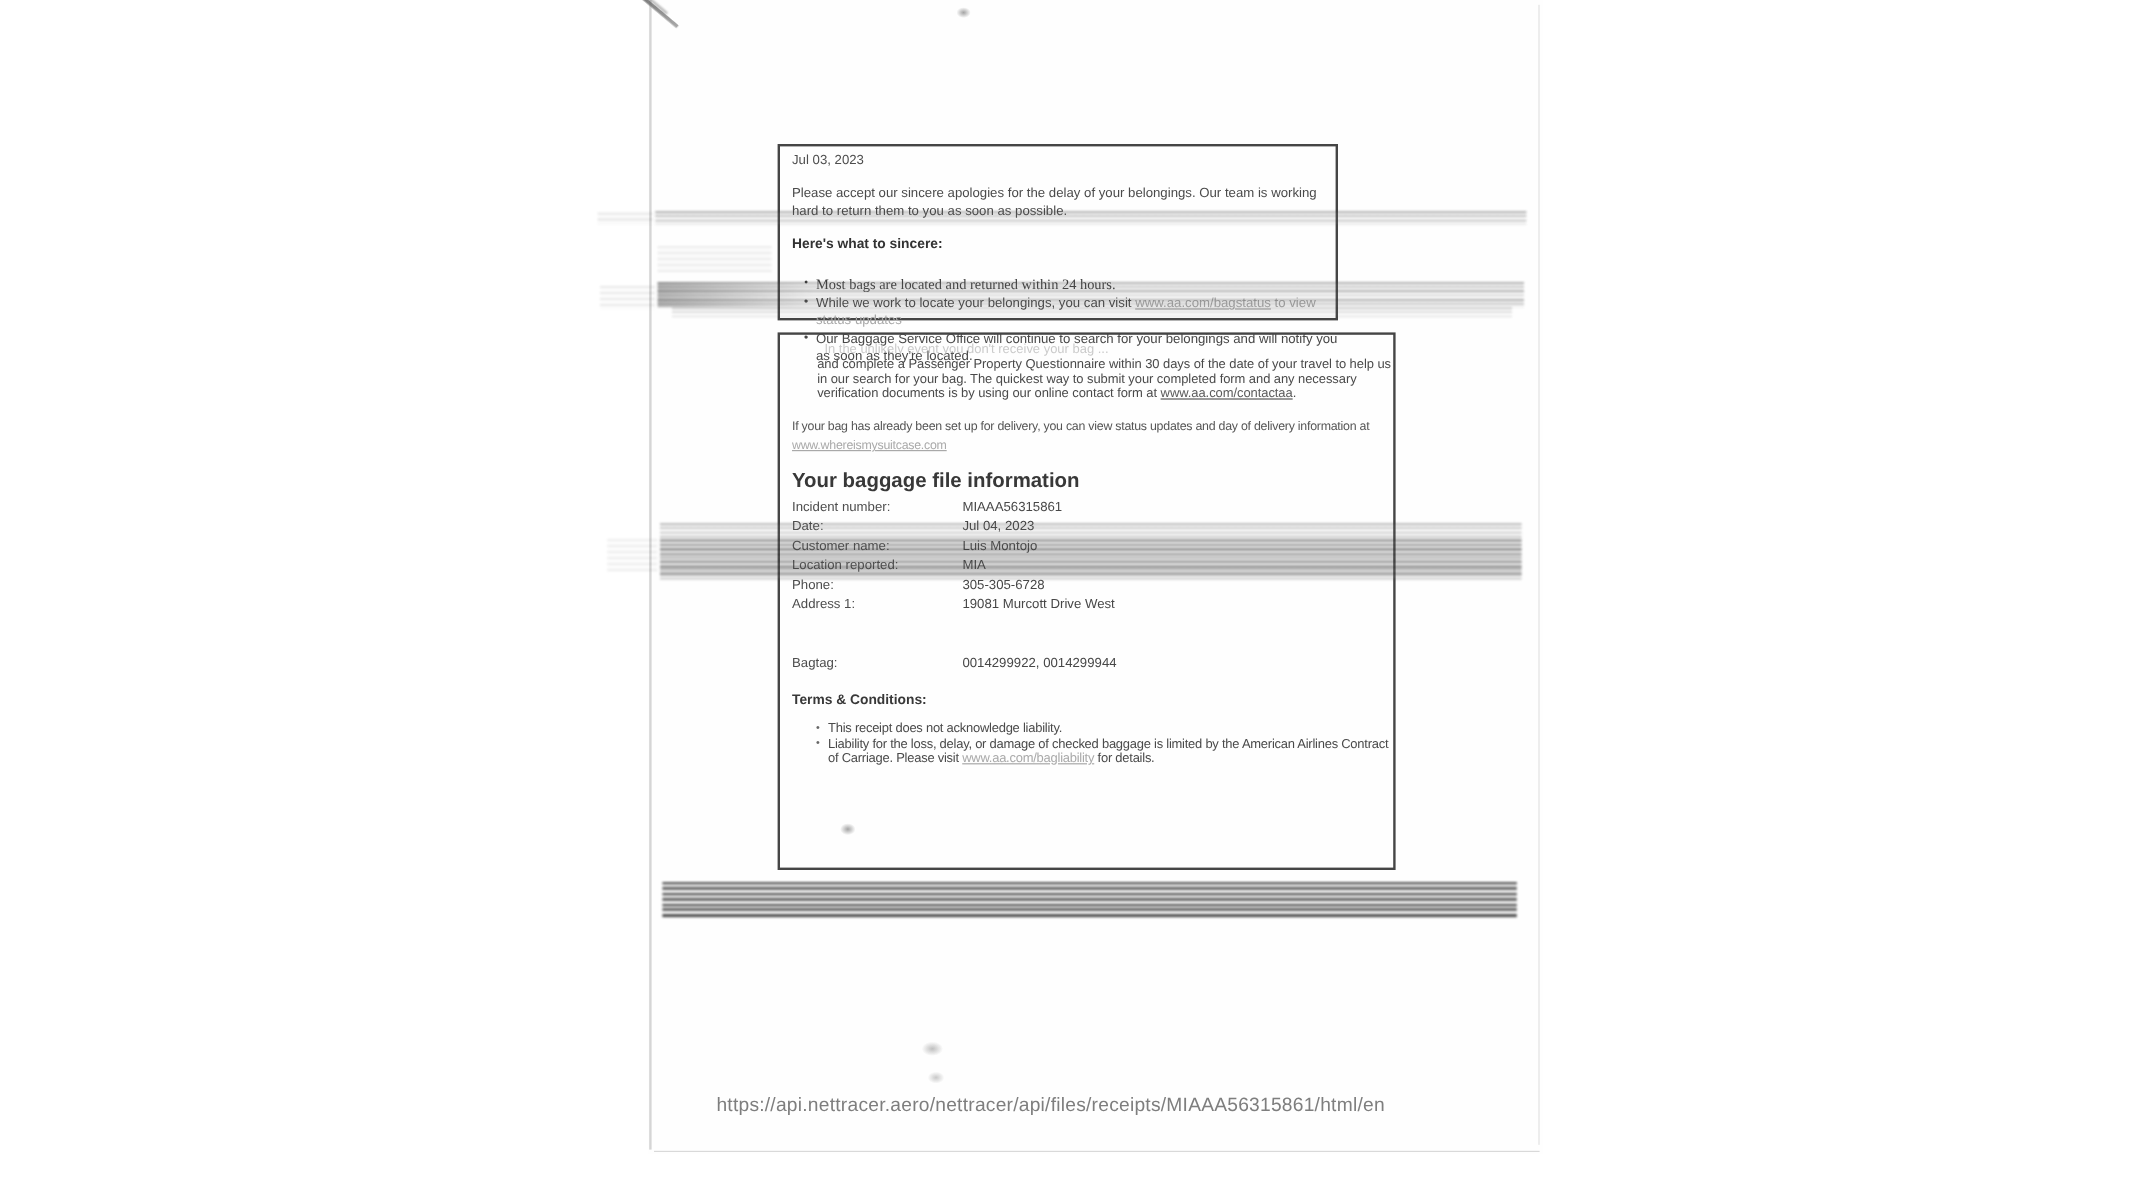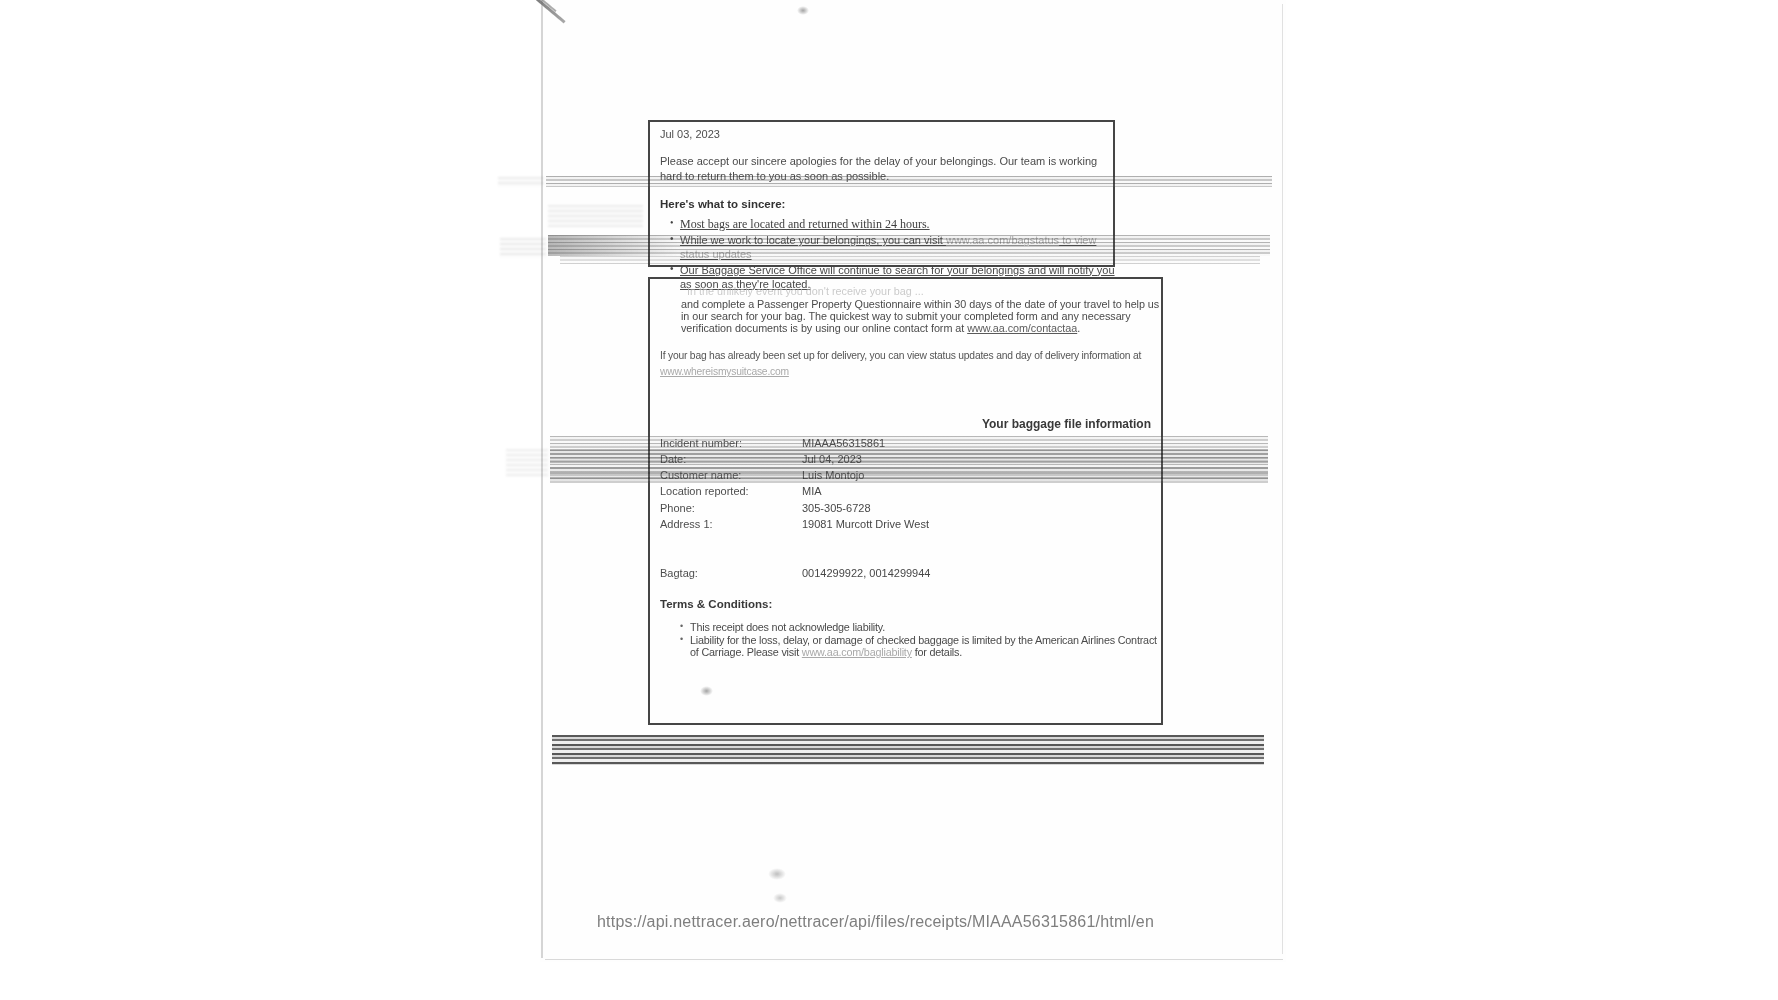--- a/index.html
+++ b/index.html
@@ -65,37 +65,37 @@
            font-size:17px; font-weight:700; letter-spacing:.6px; color:#3a3a3a; z-index:3; }
 
   .docbox { position:absolute; border:2px solid #454545; background:transparent; z-index:3;
             color:#4b4b4b; }
   .box1 { left:648px; top:120px; width:467px; height:147px; padding:6px 10px; }
   .box2 { left:648px; top:277px; width:515px; height:448px; padding:4px 10px; }
 
   .date-line { font-size:11px; color:#4e4e4e; }
   .para { font-size:11px; line-height:1.32; margin-top:14px; margin-right:-18px; color:#4a4a4a; }
   .expect { font-size:11.5px; font-weight:700; margin-top:15px; color:#323232; }
-  .blist { margin-top:7px; margin-right:-14px;text-decoration:underline; }
+  .blist { margin-top:20px; margin-right:-14px; }
   .bitem { position:relative; padding-left:20px; font-size:11px; line-height:1.28;
            margin-bottom:1px; color:#474747; }
   .bitem::before { content:"•"; position:absolute; left:10px; top:0; font-size:10px; }
   .bitem.serif { font-family:"Liberation Serif", serif; font-size:12px; color:#3f3f3f; }
   .faded { color:#a8a8a8; filter:blur(.4px); }
   .vfaded { color:#b9b9b9; filter:blur(.6px); opacity:.75; }
   a.doclink { color:#5a5a5a; text-decoration:underline; }
   a.doclink.faded { color:#a9a9a9; }
 
   .q-intro { margin-left:27px; font-size:10.8px; margin-top:2px; white-space:nowrap; }
   .q-para  { margin-left:21px; margin-right:-16px; font-size:10.8px; line-height:1.1;
              letter-spacing:-.05px; margin-top:2px; color:#4a4a4a; }
   .q-para .ln { line-height:11.6px; }
   .delivery { margin-top:13px; margin-right:-14px; font-size:10.3px; letter-spacing:-.2px;
               line-height:1.6; color:#555; }
-  .bag-head { margin-top:36px; font-size:12px; font-weight:700; color:#383838;text-align:right; }
+  .bag-head { margin-top:10px; font-size:17px; font-weight:700; color:#383838; }
   .rows { margin-top:6px; }
   .inforow { display:flex; font-size:11px; height:16.3px; align-items:flex-start; color:#4d4d4d; }
   .inforow .lbl { width:142px; flex:0 0 142px; }
   .inforow .val { color:#474747; }
   .bagtag-row { margin-top:33px; }
   .terms-head { margin-top:14px; font-size:11.5px; font-weight:700; color:#383838; }
   .tlist { margin-top:12px; margin-right:-14px; }
   .titem { position:relative; padding-left:30px; font-size:10.8px; letter-spacing:-.2px;
            line-height:1.08; margin-bottom:2px; color:#4a4a4a; }
   .titem .ln { line-height:11.4px; }

